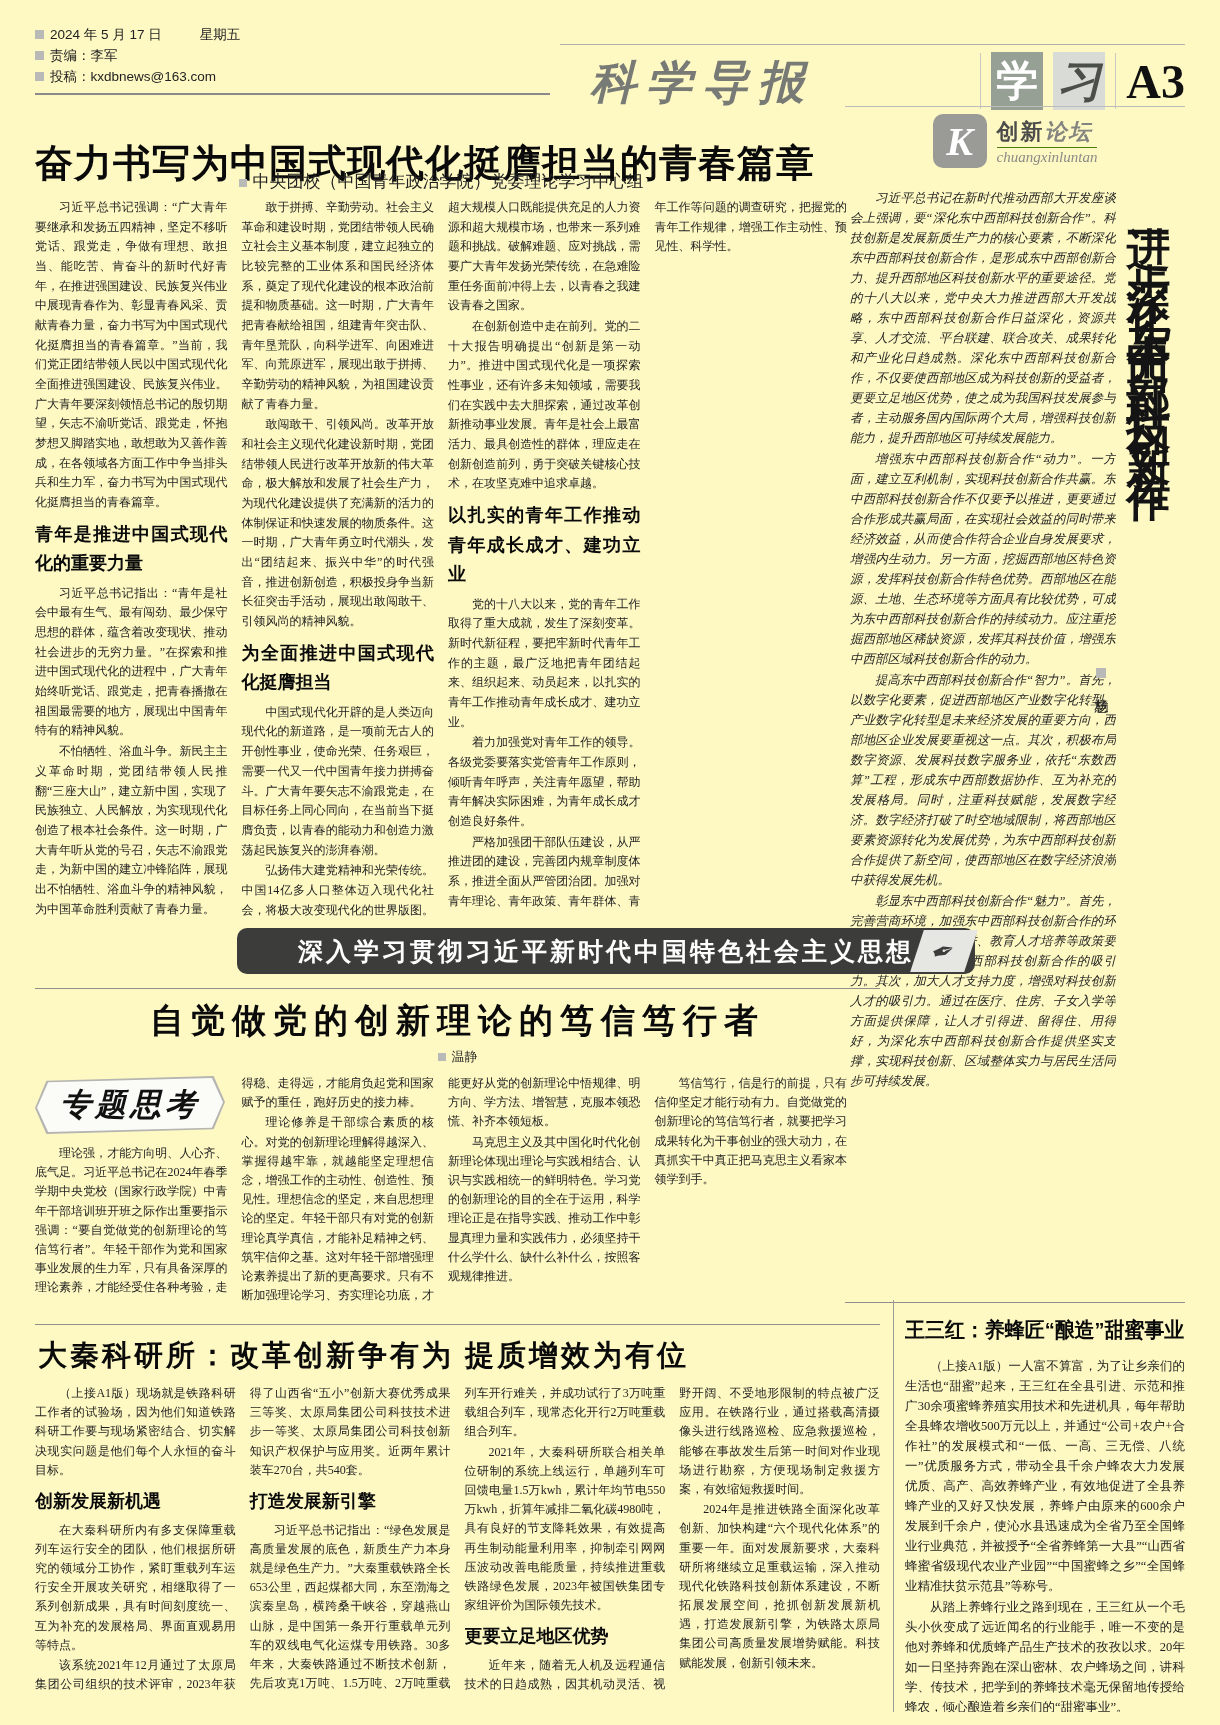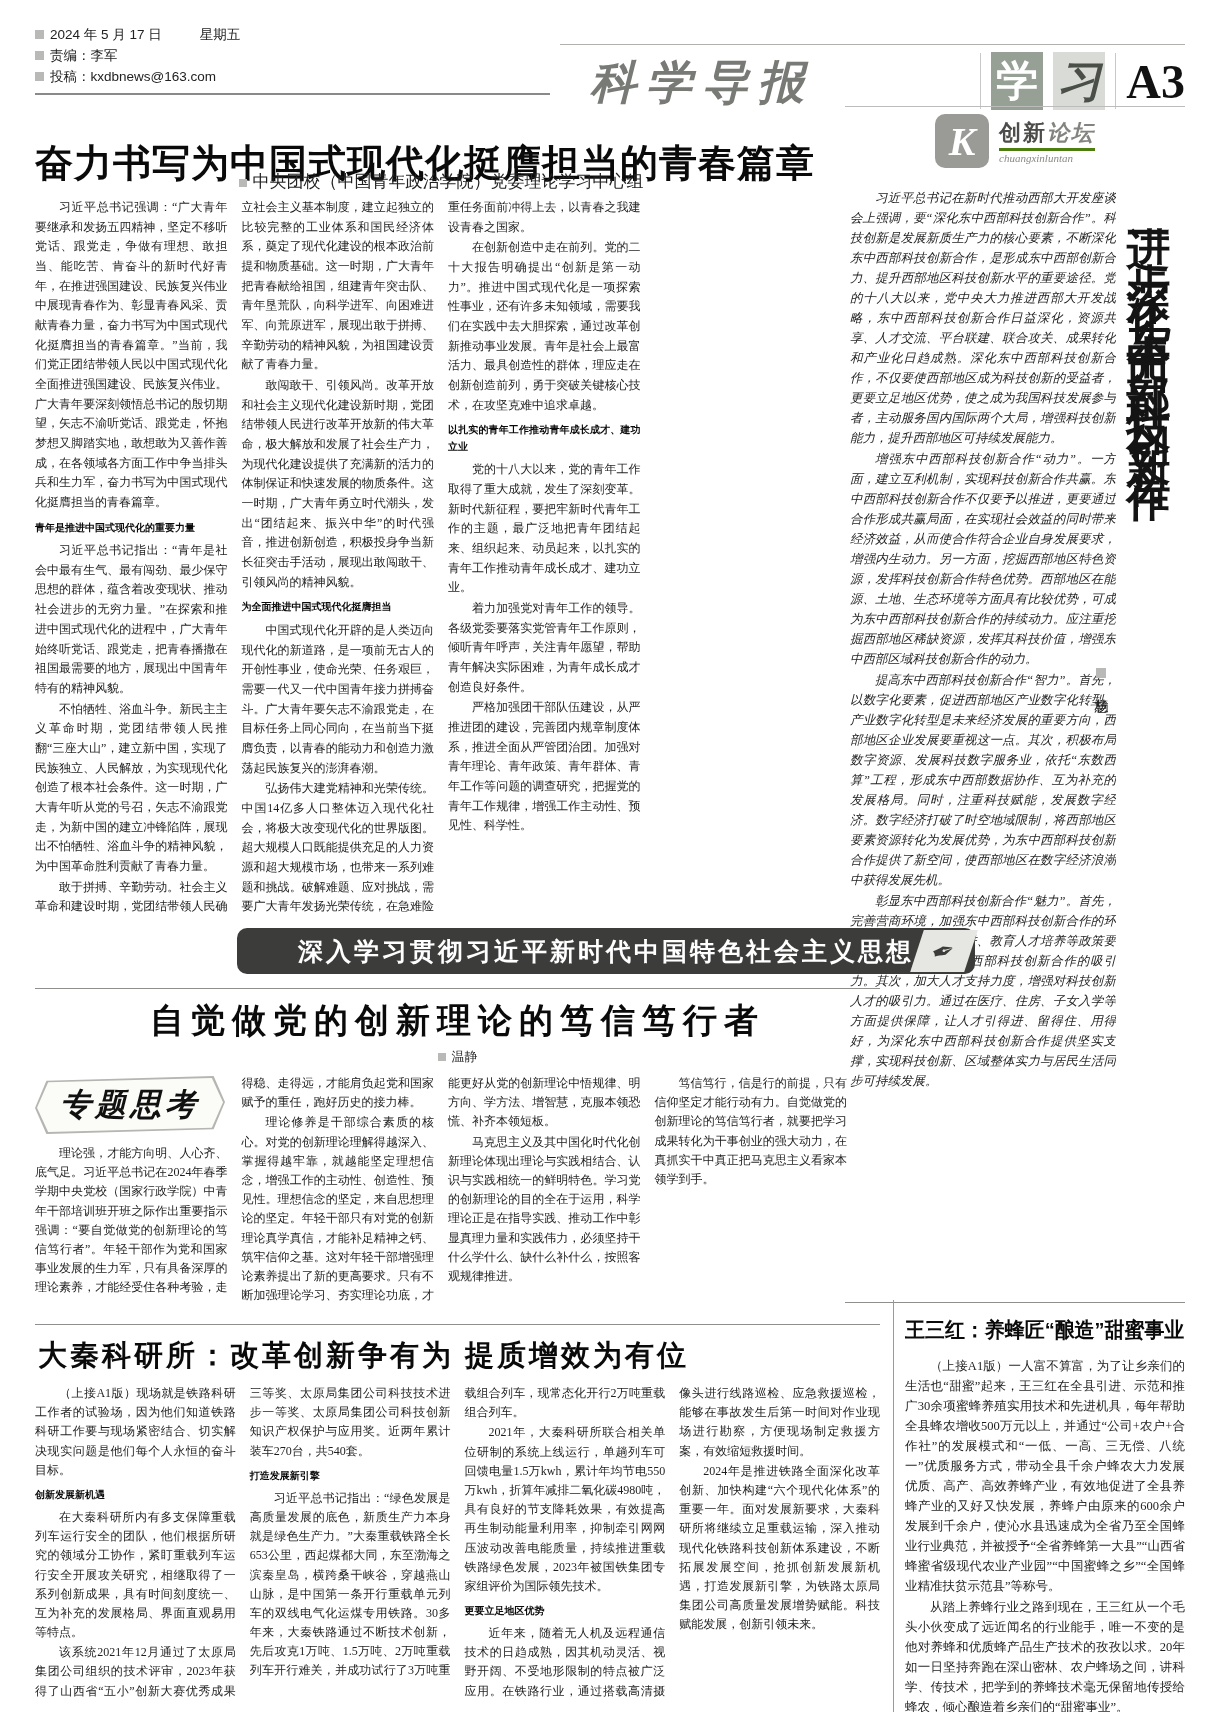--- a/index.html
+++ b/index.html
@@ -1,17 +1,17 @@
 <!DOCTYPE html>
 <html><head>
 <meta charset="utf-8">
 <style>
   html,body{margin:0;padding:0;}
   body{background:#e8e8e6;}
-  .page{position:relative;width:1220px;height:1725px;background:#ffffff;overflow:hidden;
+  .page{position:relative;width:1220px;height:1725px;background:#fef9c3;overflow:hidden;
         font-family:"Liberation Serif","DejaVu Serif",serif;color:#1e1e1e;}
   .sans{font-family:"Liberation Sans","DejaVu Sans",sans-serif;}
 
   
   .hdr-left{position:absolute;left:35px;top:24px;width:515px;font-size:13.5px;line-height:21px;color:#222;
             border-bottom:2px solid #8a8a8a;padding-bottom:6px;font-family:"Liberation Sans","DejaVu Sans",sans-serif;}
   .hdr-row{display:flex;align-items:center;gap:6px;}
   .sq{display:inline-block;width:9px;height:9px;background:#b9b9b7;flex:0 0 auto;}
   .hdr-topline{position:absolute;left:560px;top:44px;width:625px;border-top:1px solid #b0b0ae;}
   .masthead{position:absolute;left:590px;top:52px;font-size:46px;font-style:italic;font-weight:700;
@@ -26,21 +26,21 @@
 
   
   .main-headline{position:absolute;left:35px;top:110px;width:812px;font-size:38px;font-weight:900;
                  letter-spacing:1px;color:#0a0a0a;white-space:nowrap;margin-top:28px;}
   .main-byline{position:absolute;left:35px;top:170px;width:812px;text-align:center;font-size:17px;color:#222;}
   .byl-sq{display:inline-block;width:8px;height:8px;background:#b9b9b7;margin-right:6px;}
   .cols{column-gap:14px;column-fill:auto;overflow:hidden;text-align:justify;}
   .main-cols{position:absolute;left:35px;top:198px;width:812px;height:724px;columns:4;
              font-size:12px;line-height:1.64;}
   .para{margin:0 0 1px;text-indent:2em;}
-  .subhead{font-family:"Liberation Sans","DejaVu Sans",sans-serif;font-size:10px;font-weight:700;
+  .subhead{font-family:"Liberation Sans","DejaVu Sans",sans-serif;font-size:18px;font-weight:700;
            margin:7px 0 5px;text-indent:0;color:#0a0a0a;}
 
   
   .banner{position:absolute;left:237px;top:928px;width:738px;height:46px;background:#3c3c3a;
           border-radius:10px;display:flex;align-items:center;justify-content:center;z-index:5;}
   .banner-text{color:#fff;font-size:25px;font-weight:900;letter-spacing:3px;white-space:nowrap;
                font-family:"Liberation Sans","DejaVu Sans",sans-serif;}
   .pen-patch{position:absolute;right:4px;top:2px;width:54px;height:42px;background:#e6e6e2;
              transform:skewX(-18deg);display:flex;align-items:center;justify-content:center;}
   .pen-glyph{font-size:28px;color:#3c3c3a;transform:skewX(18deg) rotate(-18deg);}
@@ -70,21 +70,21 @@
   .forum-topline{position:absolute;left:845px;top:106px;width:340px;border-top:1px solid #bcbcba;}
   .forum-head{position:absolute;left:845px;top:114px;width:340px;display:flex;align-items:center;
               justify-content:center;gap:10px;}
   .k-logo{width:54px;height:54px;border-radius:10px;background:#9a9a96;color:#fff;font-size:40px;
           font-weight:700;font-style:italic;display:flex;align-items:center;justify-content:center;
           font-family:"Liberation Serif","DejaVu Serif",serif;}
   .forum-title{display:flex;flex-direction:column;}
   .forum-title-row{font-size:22px;letter-spacing:2px;}
   .ft-bold{font-weight:900;color:#4c4c4a;font-family:"Liberation Sans","DejaVu Sans",sans-serif;}
   .ft-light{font-weight:700;font-style:italic;color:#83837f;}
-  .forum-pinyin{font-size:11px;font-style:italic;color:#8a8a86;border-top:3px solid #4d7c0f;padding-top:1px;}
+  .forum-pinyin{font-size:15px;font-style:italic;color:#8a8a86;border-top:1px solid #4d7c0f;padding-top:1px;}
   .forum-body{position:absolute;left:850px;top:188px;width:266px;height:1108px;overflow:hidden;
               font-size:12.5px;line-height:1.6;font-style:italic;text-align:justify;}
   .forum-vertical{position:absolute;left:1120px;top:192px;height:1095px;writing-mode:vertical-rl;
                   font-size:44px;font-weight:600;letter-spacing:18px;color:#141414;
                   font-family:"Liberation Sans","DejaVu Sans",sans-serif;}
   .forum-author{position:absolute;left:1092px;top:668px;writing-mode:vertical-rl;font-size:14px;color:#222;}
   .forum-author .sq{width:10px;height:10px;margin-bottom:6px;}
 
   
   .bee-vrule{position:absolute;left:893px;top:1300px;height:412px;border-left:1px solid #9a9a98;}

